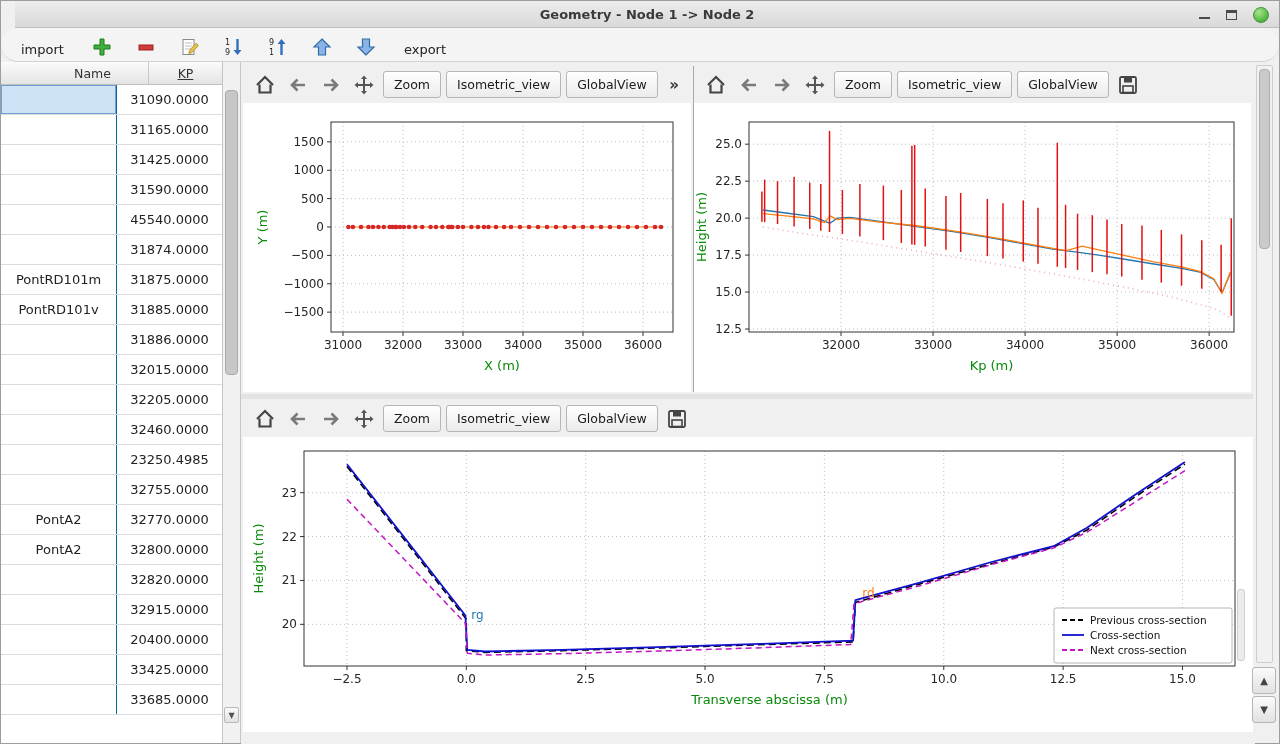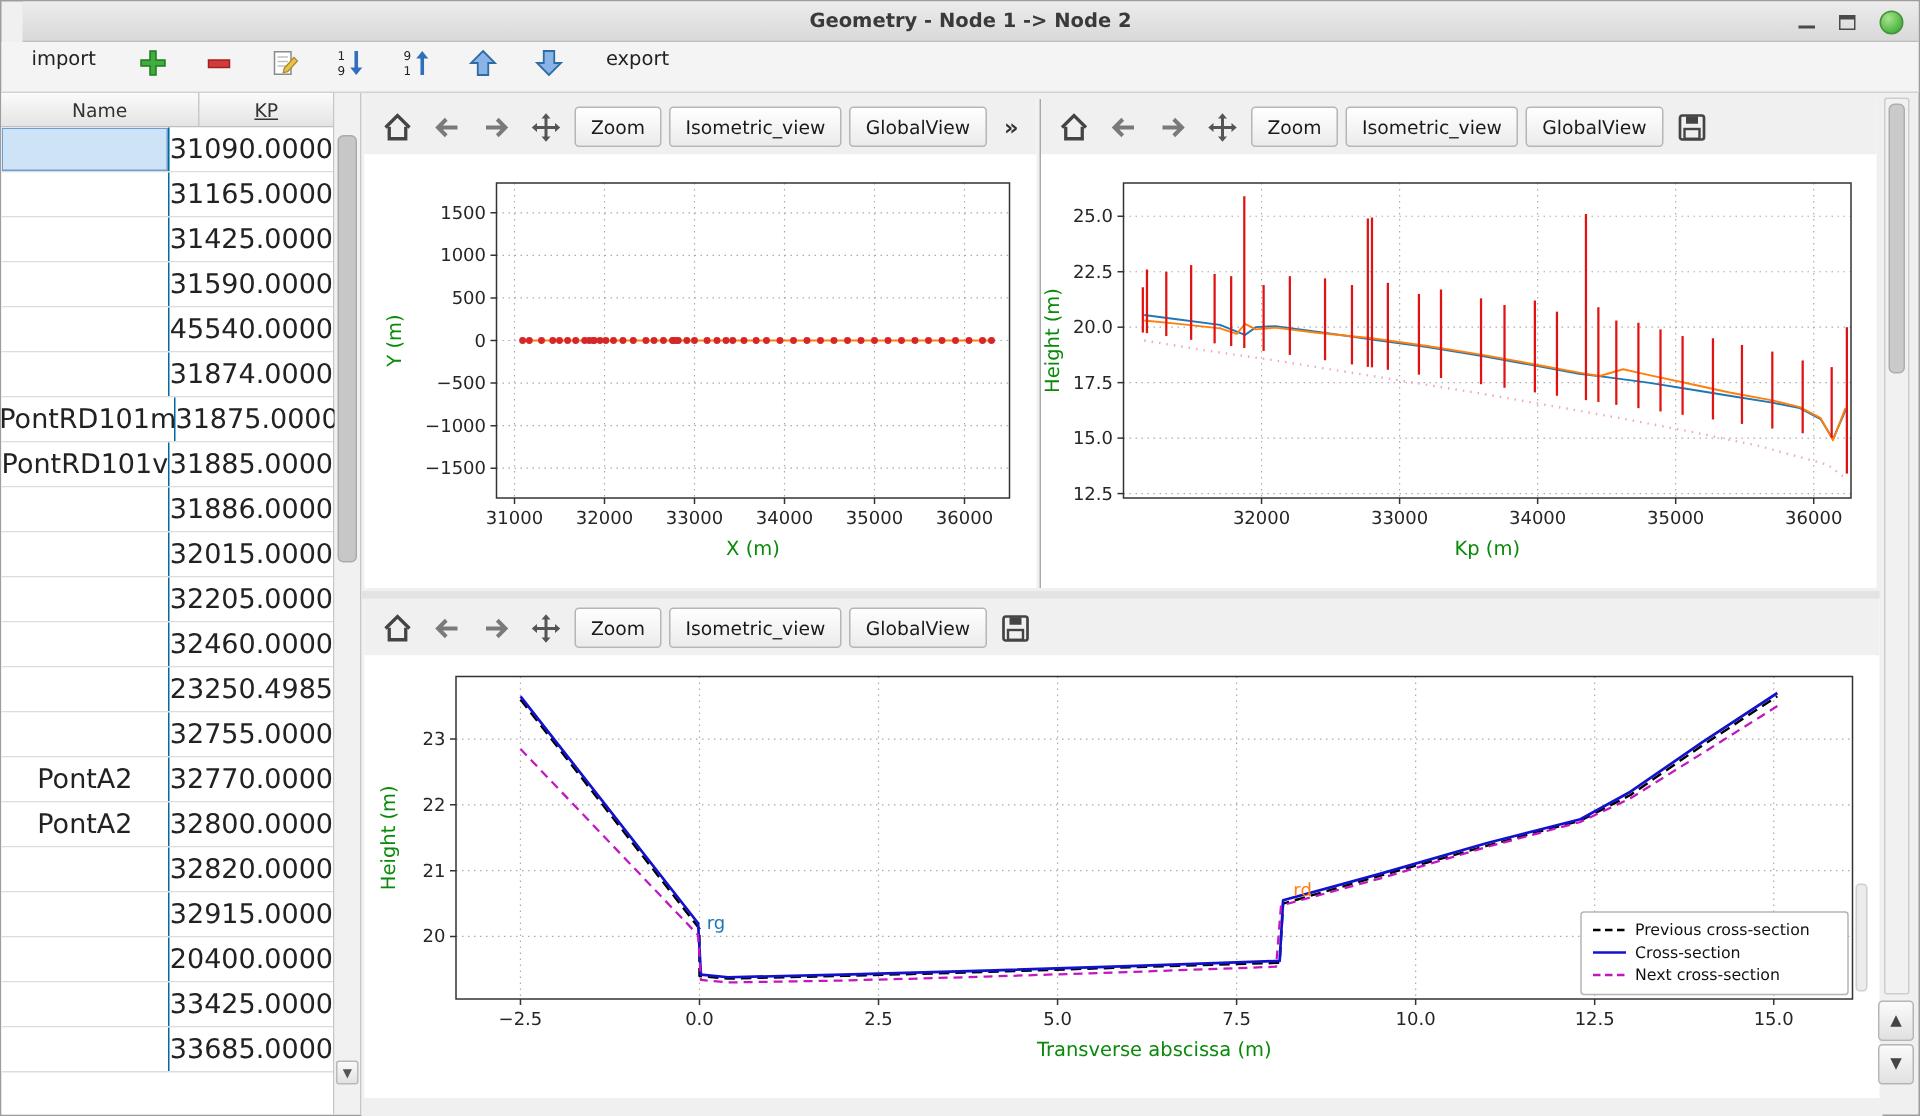--- a/index.html
+++ b/index.html
@@ -14,31 +14,31 @@
   .title { font-size:13px; font-weight:bold; color:#3a3a3a; }
   .win-controls { position:absolute; right:10px; top:0; height:27px; display:flex; align-items:center; gap:16px; }
   .wc { display:inline-block; cursor:pointer; }
   .wc.min { width:11px; height:2px; background:#4a4a4a; margin-top:6px; }
   .wc.max { width:11px; height:10px; border:1.5px solid #4a4a4a; border-top-width:3px; background:transparent; }
   .wc.close { width:16px; height:16px; border-radius:50%; border:1px solid #46913c;
     background:radial-gradient(circle at 35% 30%, #a8e58d, #55b847 65%, #3f9a35); }
 
   
   .toolbar { position:absolute; top:27px; left:0; right:0; height:34px; background:#f4f4f4;
-    border-bottom:1px solid #d2d2d2; display:flex; align-items:flex-start; gap:16px; padding:0 12px; }
+    border-bottom:1px solid #d2d2d2; display:flex; align-items:flex-end; gap:16px; padding:0 12px;border-radius:17px; }
   .tb-text { border:none; background:transparent; font:13px "DejaVu Sans",sans-serif; color:#222; padding:4px 8px; cursor:pointer; }
   .tb-icon { border:none; background:transparent; width:28px; height:28px; display:flex; align-items:center; justify-content:center; cursor:pointer; }
 
   
   .table-panel { position:absolute; top:61px; left:0; width:222px; bottom:0; background:#fff; border-right:1px solid #c6c6c6; }
   .thead { display:flex; height:23px; background:linear-gradient(#fbfbfb,#e4e4e4); border-bottom:1px solid #bfbfbf; font-size:12.5px; color:#333; }
   .th { display:flex; align-items:center; justify-content:center; }
-  .th.name { width:132px; border-right:1px solid #c9c9c9; }
+  .th.name { width:112px; border-right:1px solid #c9c9c9;margin-left:36px; }
   .th.kp { flex:1;text-decoration:underline; }
-  .trow { display:flex; height:30px; border-bottom:1px solid #dcdcdc; font-size:18px; background:#fff; }
+  .trow { display:flex; height:30px; border-bottom:1px solid #dcdcdc; font-size:13px; background:#fff; }
   .tcell { display:flex; align-items:center; justify-content:center; }
   .tcell.name { width:116px; border-right:1px solid #0369a1; }
   .tcell.kp { flex:1; }
   .tcell.sel { background:#cfe3f7; box-shadow:inset 0 0 0 1px #6f9fd0; }
 
   .tscroll { position:absolute; top:61px; left:222px; width:18px; bottom:0; background:#f1f1f1; border-right:1px solid #c6c6c6; }
   .tscroll .thumb { position:absolute; left:2px; width:13px; top:28px; height:285px; background:#c7c7c7; border:1px solid #ababab; border-radius:4px; }
   .tscroll .sbtn { position:absolute; left:1px; bottom:20px; width:15px; height:16px; display:flex; align-items:center; justify-content:center;
     font-size:8px; color:#555; background:linear-gradient(#fafafa,#e2e2e2); border:1px solid #b9b9b9; border-radius:2px; }
 

